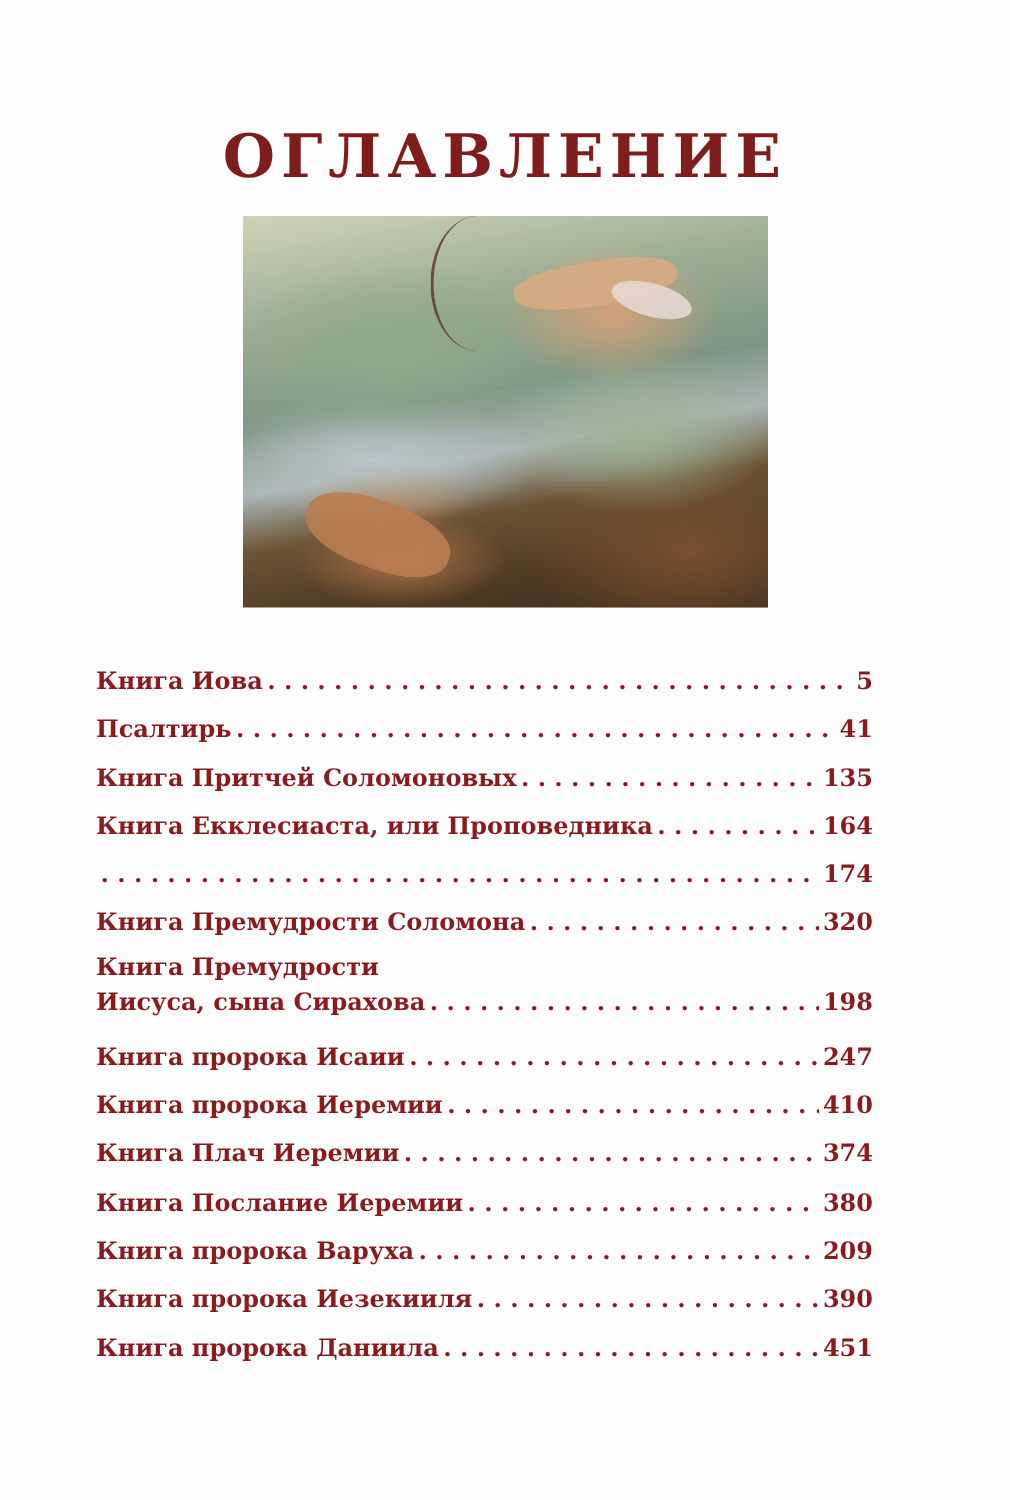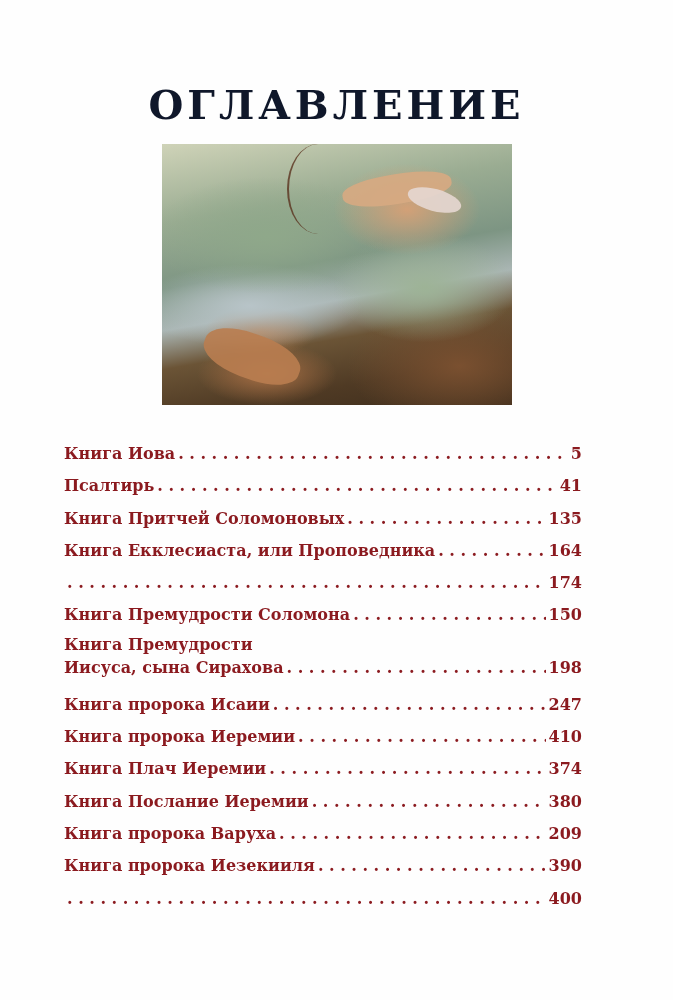--- a/index.html
+++ b/index.html
@@ -1,21 +1,21 @@
 <!DOCTYPE html>
 <html><head>
   <meta charset="utf-8">
   <style>
     html, body { margin: 0; padding: 0; background: #ffffff; }
     body { width: 673px; height: 1000px; position: relative; overflow: hidden; }
     .page { position: absolute; left: 0; top: 0; width: 673px; height: 1000px; background: #fefefe; }
     .title {
       position: absolute; left: 0; top: 82px; width: 673px; text-align: center;
       font-family: "DejaVu Serif", serif; font-weight: bold; font-size: 40px;
-      letter-spacing: 4px; color: #0f172a; line-height: 46px;
+      letter-spacing: 4px; color: #7f1d1d; line-height: 46px;
       font-variant: small-caps;
     }
     .illustration {
       position: absolute; left: 162px; top: 144px; width: 350px; height: 261px;
       overflow: hidden;
       background:
         radial-gradient(ellipse 30% 25% at 70% 25%, rgba(214,160,118,0.95) 0%, rgba(214,160,118,0) 70%),
         radial-gradient(ellipse 45% 30% at 30% 35%, #8fa88a 0%, rgba(143,168,138,0) 75%),
         radial-gradient(ellipse 35% 28% at 75% 55%, #9db396 0%, rgba(157,179,150,0) 75%),
         radial-gradient(ellipse 40% 20% at 25% 62%, #b8c4c8 0%, rgba(184,196,200,0) 80%),
@@ -100,21 +100,21 @@
       <span class="toc-dots"></span>
       <span class="toc-page">164</span>
     </div>
     <div class="toc-row">
       <span class="toc-dots"></span>
       <span class="toc-page">174</span>
     </div>
     <div class="toc-row">
       <span class="toc-title">Книга Премудрости Соломона</span>
       <span class="toc-dots"></span>
-      <span class="toc-page">150</span>
+      <span class="toc-page">320</span>
     </div>
     <div class="toc-row two-line">
       <div class="first-line">Книга Премудрости</div>
       <div class="second-line">
         <span class="toc-title">Иисуса, сына Сирахова</span>
         <span class="toc-dots"></span>
         <span class="toc-page">198</span>
       </div>
     </div>
     <div class="toc-row">
@@ -141,17 +141,18 @@
       <span class="toc-title">Книга пророка Варуха</span>
       <span class="toc-dots"></span>
       <span class="toc-page">209</span>
     </div>
     <div class="toc-row">
       <span class="toc-title">Книга пророка Иезекииля</span>
       <span class="toc-dots"></span>
       <span class="toc-page">390</span>
     </div>
     <div class="toc-row">
+      <span class="toc-title">Книга пророка Даниила</span>
       <span class="toc-dots"></span>
-      <span class="toc-page">400</span>
+      <span class="toc-page">451</span>
     </div>
   </div>
 </div>
 
 </body></html>

